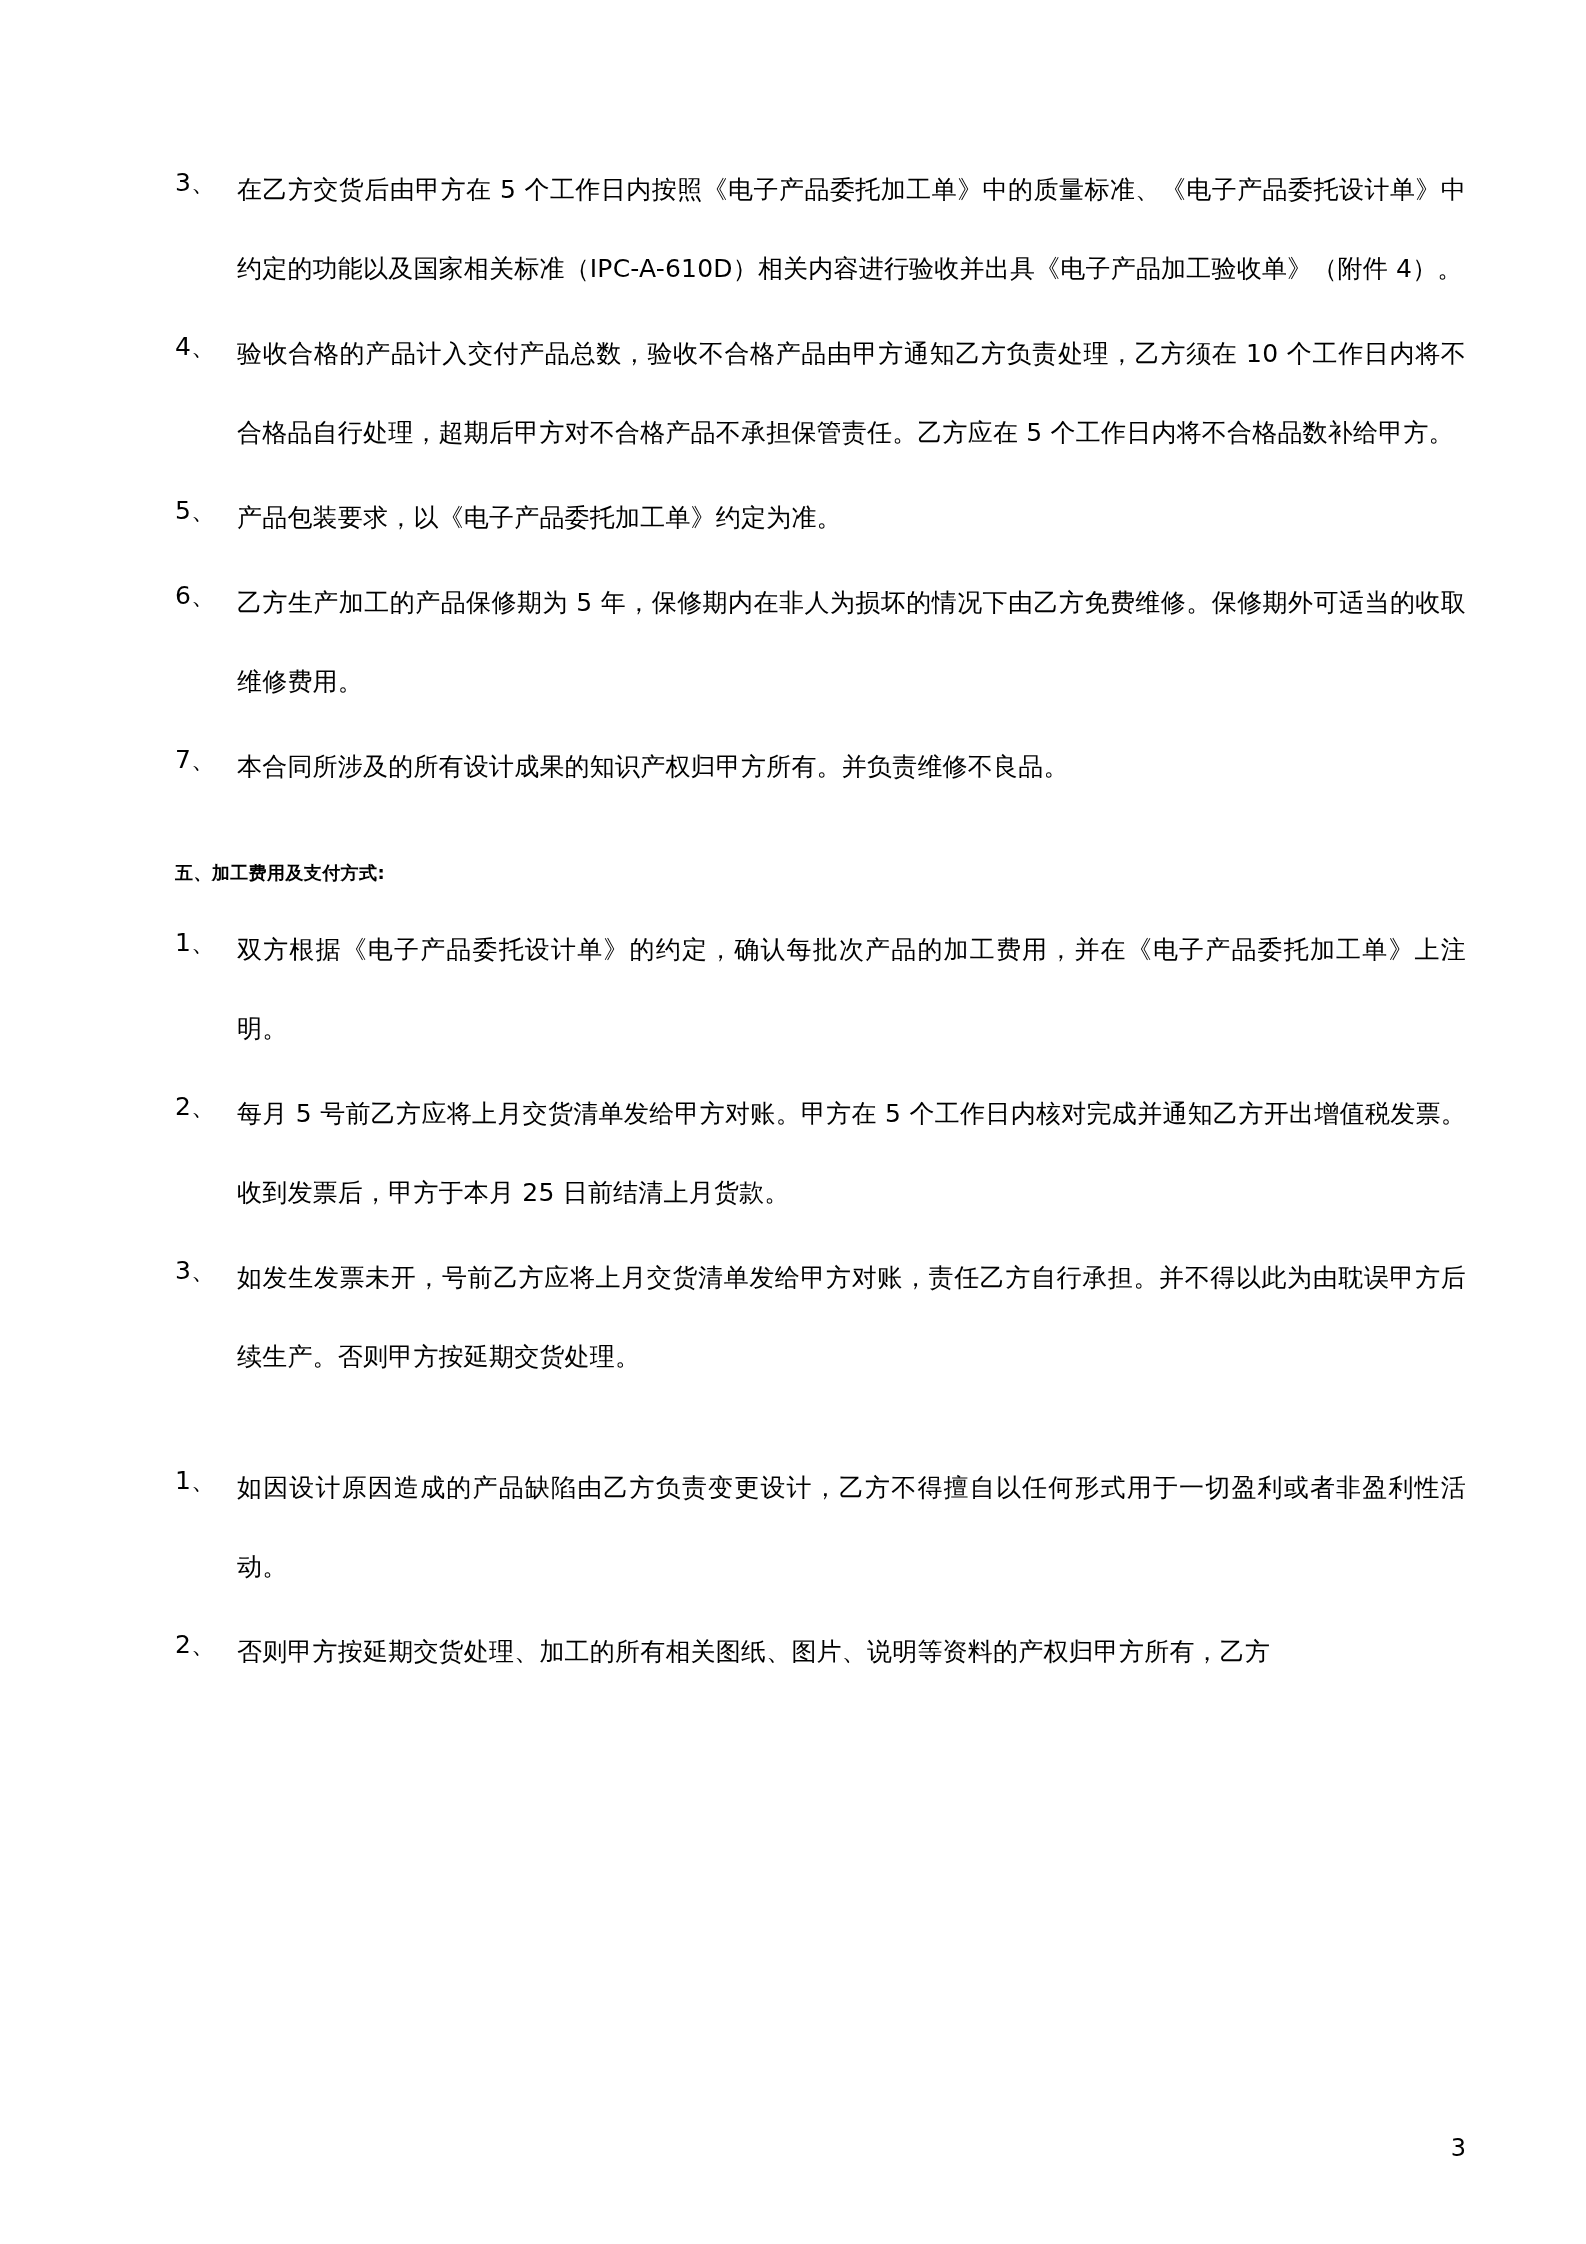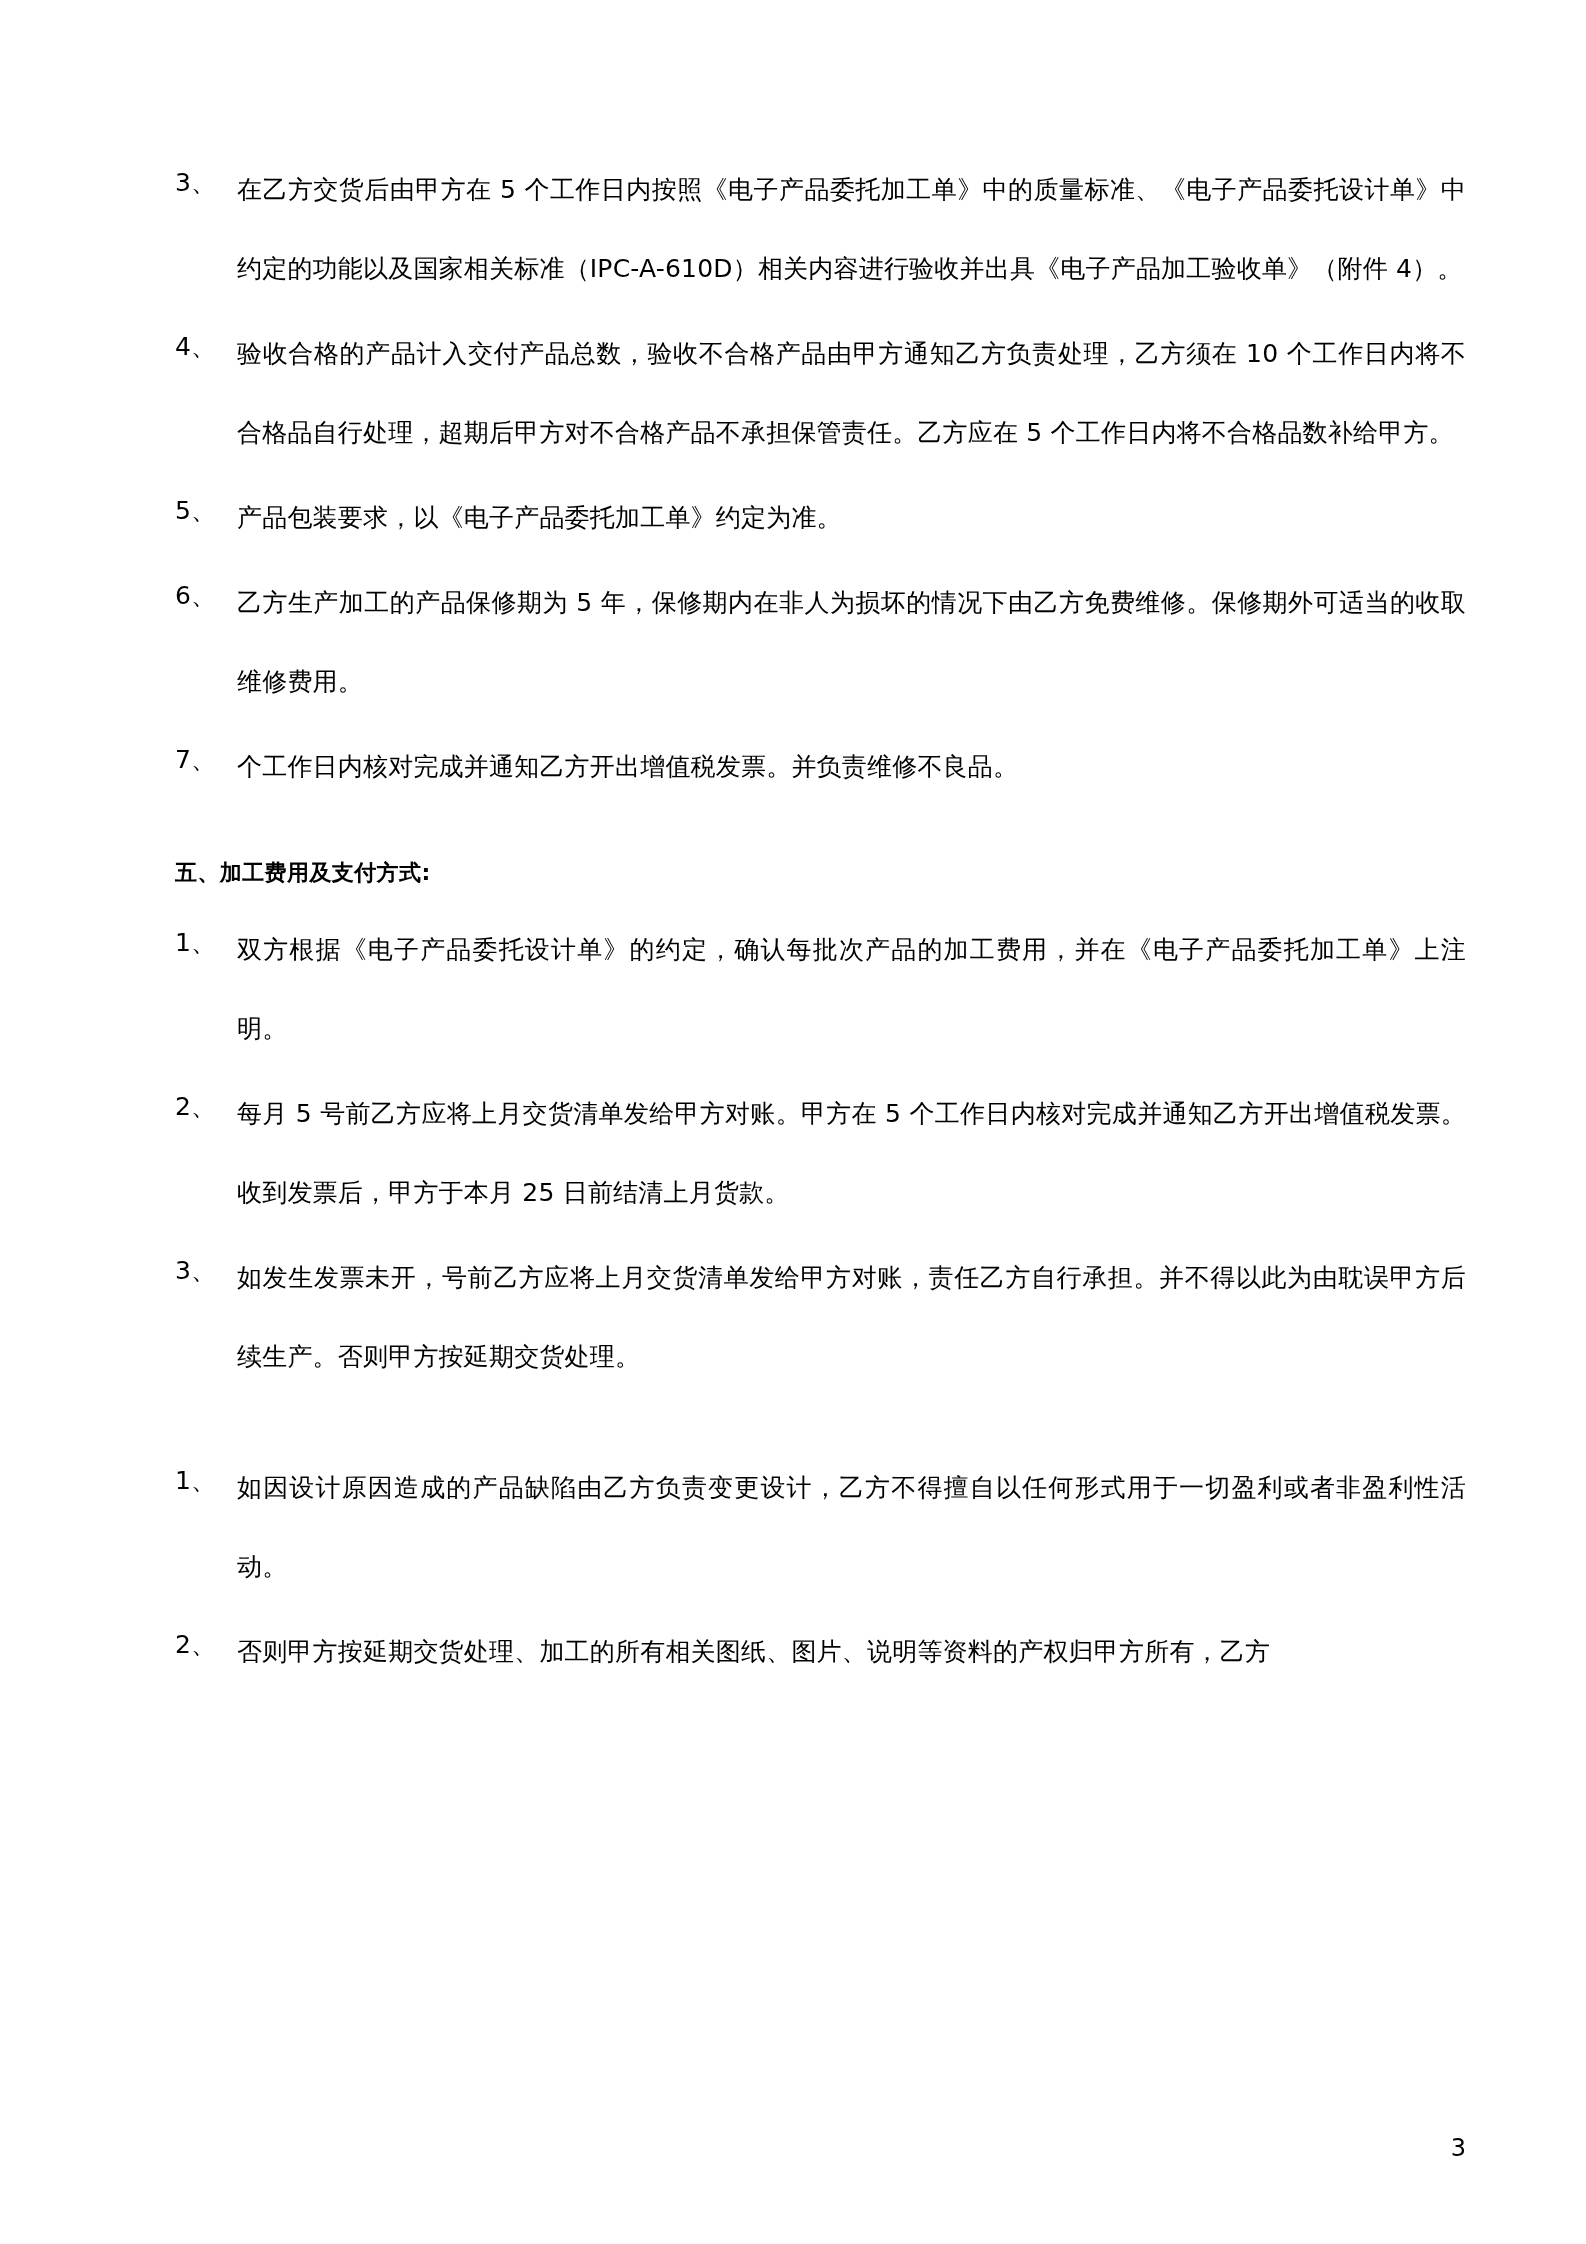--- a/index.html
+++ b/index.html
@@ -40,21 +40,21 @@
   .clause .txt {
     flex: 1 1 auto;
     font-size: 25px;
     line-height: 79px;
     text-align: justify;
     text-justify: inter-ideograph;
     letter-spacing: 0.2px;
   }
   
   .section-heading {
-    font-size: 22px;
+    font-size: 18px;
     font-weight: bold;
     line-height: 66px;
     margin-top: 34px;
     margin-bottom: 4px;
     letter-spacing: 0.4px;
   }
   .gap-mid { height: 46px; }
   .page-number {
     position: absolute;
     right: 120px;
@@ -84,21 +84,21 @@
       <div class="txt">产品包装要求，以《电子产品委托加工单》约定为准。</div>
     </div>
 
     <div class="clause">
       <div class="num">6、</div>
       <div class="txt">乙方生产加工的产品保修期为 5 年，保修期内在非人为损坏的情况下由乙方免费维修。保修期外可适当的收取维修费用。</div>
     </div>
 
     <div class="clause">
       <div class="num">7、</div>
-      <div class="txt">个工作日内核对完成并通知乙方开出增值税发票。并负责维修不良品。</div>
+      <div class="txt">本合同所涉及的所有设计成果的知识产权归甲方所有。并负责维修不良品。</div>
     </div>
 
     <div class="section-heading">五、加工费用及支付方式:</div>
 
     <div class="clause">
       <div class="num">1、</div>
       <div class="txt">双方根据《电子产品委托设计单》的约定，确认每批次产品的加工费用，并在《电子产品委托加工单》上注明。</div>
     </div>
 
     <div class="clause">

